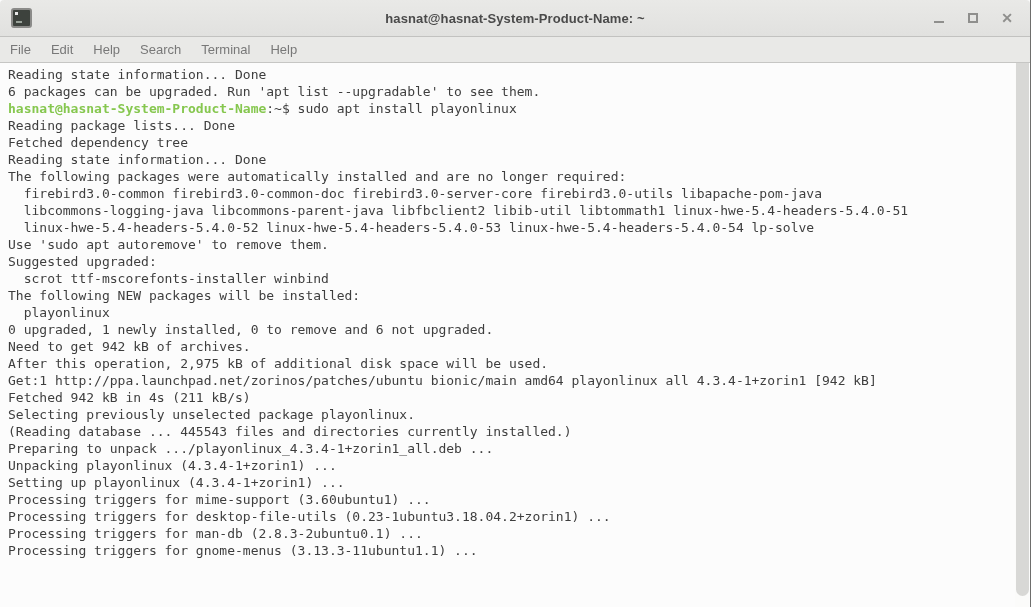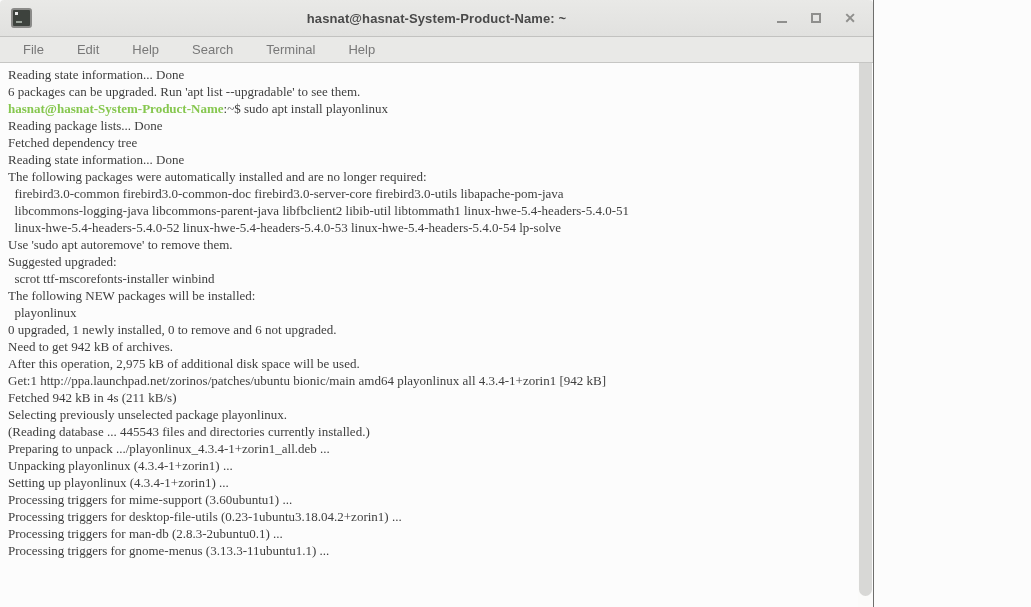--- a/index.html
+++ b/index.html
@@ -4,21 +4,21 @@
 <style>
   * { box-sizing: border-box; margin: 0; padding: 0; }
   html, body { width: 1031px; height: 607px; }
   body {
     font-family: "Liberation Sans", sans-serif;
     background: #fcfcfc;
     overflow: hidden;
   }
   .window {
     position: absolute; top: 0; left: 0;
-    width: 874px; height: 607px;
+    width: 1031px; height: 607px;
     display: flex; flex-direction: column;
     border-right: 1px solid #6e6e6c;
     background: #fcfcfc;
   }
   
   .titlebar {
     position: relative;
     height: 37px; flex: 0 0 37px;
     background: linear-gradient(#e9e9e7, #e1e1df);
     border-bottom: 1px solid #c2c2c0;
@@ -59,36 +59,36 @@
   .glyph-close { font-size: 14px; color: #8f8f8d; font-weight: bold; line-height: 1; }
   
   .menubar {
     height: 26px; flex: 0 0 26px;
     background: #e9e9e7;
     border-bottom: 1px solid #c6c6c4;
     display: flex; align-items: center;
     padding-left: 0px;
   }
   .menu-item {
-    padding: 4px 10px 5px 23px;
+    padding: 4px 10px 5px 10px;
     font-size: 13px; color: #787878;
     cursor: default;
   }
   
   .terminal {
     position: relative;
     flex: 1;
     background: #fcfcfc;
     padding: 3px 20px 0 8px;
     overflow: hidden;
     font-family: "DejaVu Sans Mono", monospace;
     font-size: 13px; line-height: 17px;
     color: #3e3e3e;
   }
-  .tline { white-space: pre; font-family: Liberation Serif, serif; }
+  .tline { white-space: pre; }
   .prompt { color: #86c74f; font-weight: bold; }
   .cursor {
     display: inline-block;
     width: 8px; height: 14px;
     border: 2px solid #3a3a3a;
     vertical-align: -2px;
     background: transparent;
   }
   .scrollbar-track {
     position: absolute; top: 0; right: 1px; bottom: 0;

